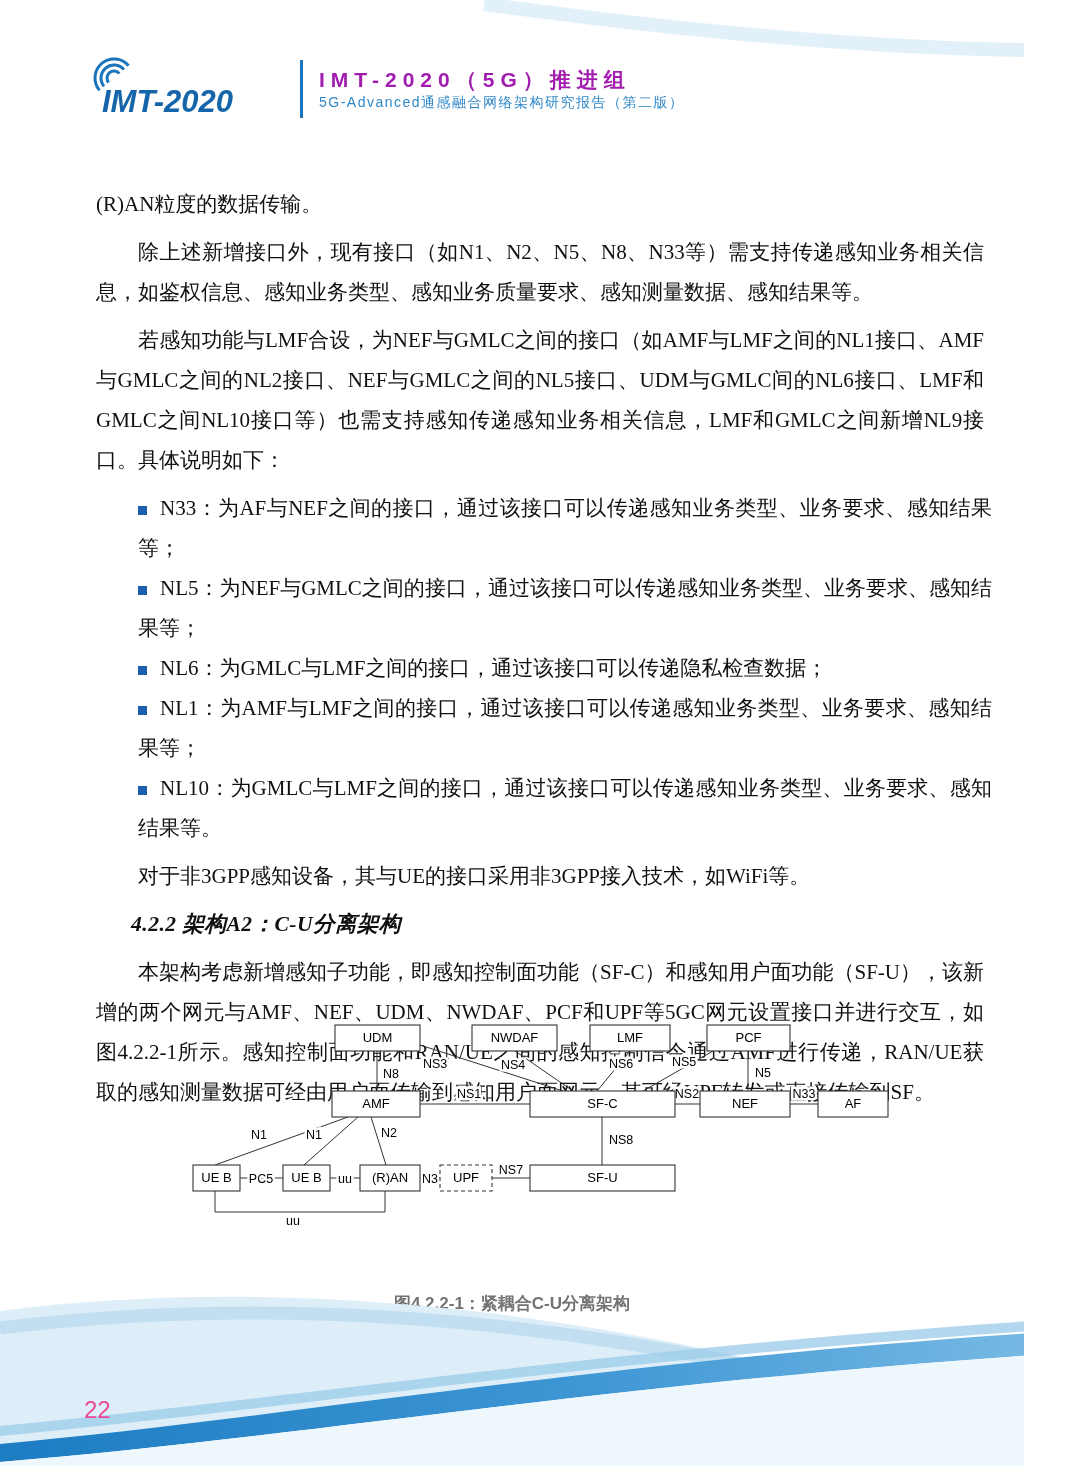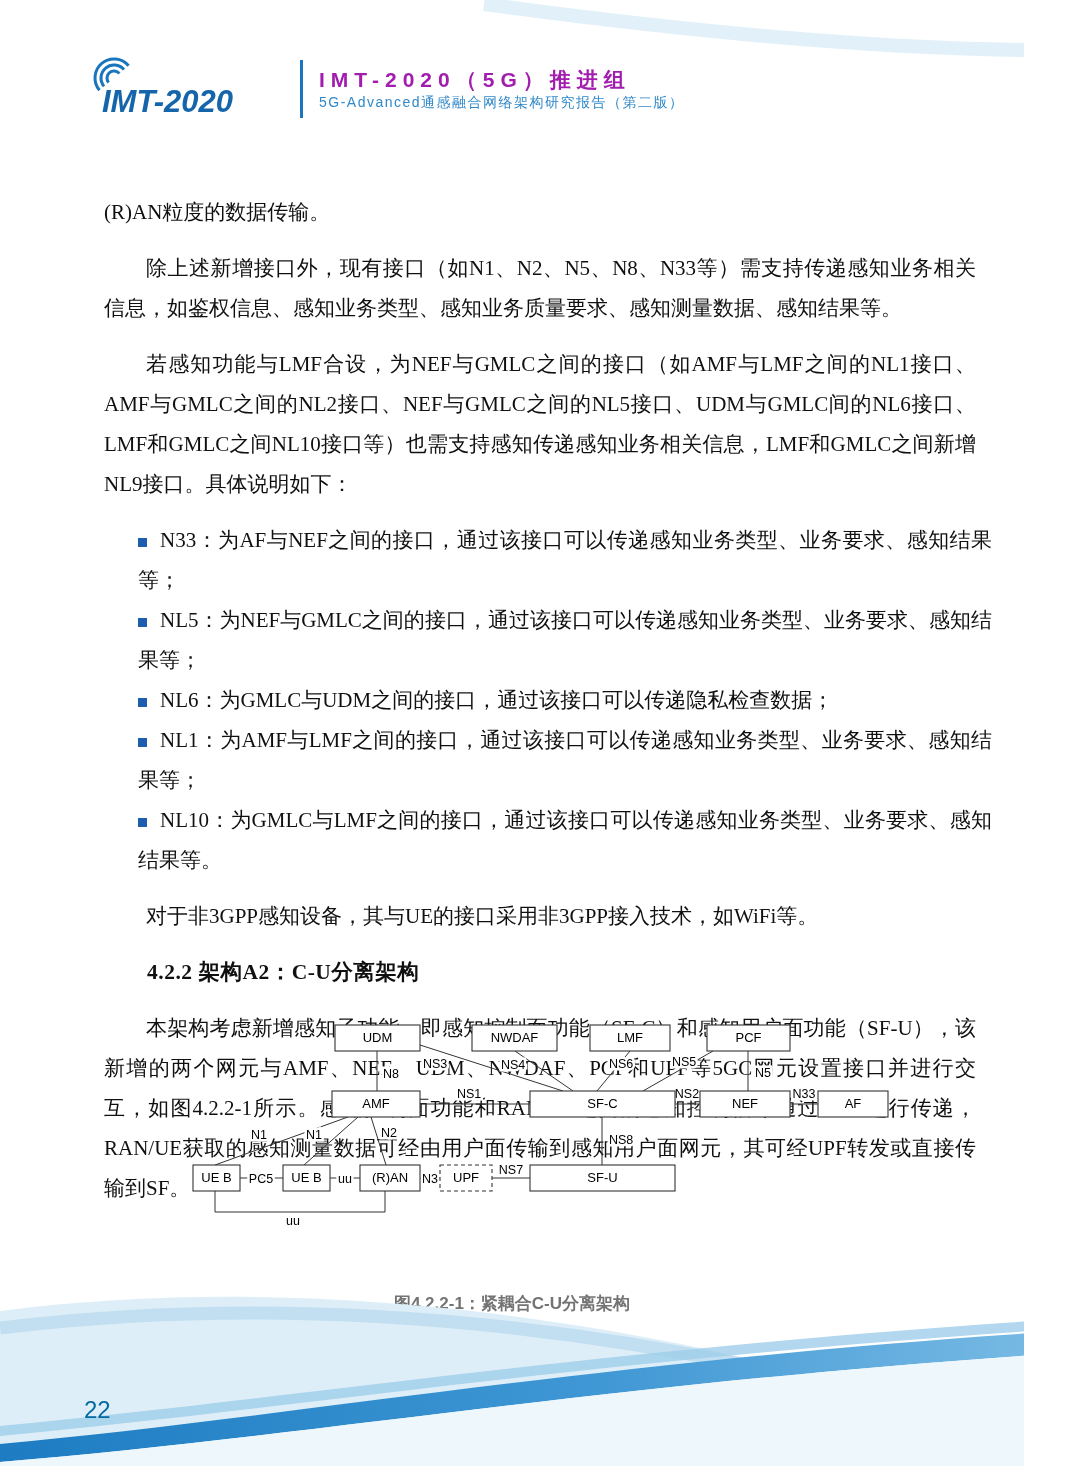--- a/index.html
+++ b/index.html
@@ -16,43 +16,43 @@
              font-weight:bold;font-size:31px;fill:#1565ab;}
   .header-divider{width:3px;height:58px;background:#1a75bc;margin:0 16px 0 2px;}
   .org-title{font-family:"Liberation Sans","DejaVu Sans",sans-serif;font-weight:bold;
              color:#a21caf;font-size:21px;letter-spacing:6px;}
   .org-subtitle{font-family:"Liberation Sans","DejaVu Sans",sans-serif;color:#2f88c9;
              font-size:14px;letter-spacing:1.5px;}
 
   
   .content{position:absolute;top:176px;left:88px;width:904px;font-size:21px;line-height:40px;
            color:#101010;text-align:justify;}
-  .para{margin:16px;text-indent:2em;}
+  .para{margin:8px;text-indent:2em;}
   .para.no-indent{text-indent:0;}
   .bullet{padding-left:50px;text-indent:0;}
   .bullet-marker{display:inline-block;width:9px;height:9px;background:#1d5fae;margin-right:13px;}
-  .section-heading{margin:16px;font-size:21.5px;font-weight:bold;text-indent:2em;line-height:40px;letter-spacing:.5px;}
+  .section-heading{margin:0;font-size:21.5px;font-weight:bold;text-indent:2em;line-height:40px;letter-spacing:.5px;font-style:italic;}
 
   
   .diagram{position:absolute;left:185px;top:1022px;}
   .diagram text{font-family:"Liberation Sans","DejaVu Sans",sans-serif;fill:#000;}
   .node-rect{fill:#fff;stroke:#333;stroke-width:1.1;}
   .node-rect.dashed{stroke-dasharray:4 3;}
   .node-label{font-size:13px;text-anchor:middle;}
   .edge{stroke:#333;stroke-width:1;fill:none;}
   .edge-label{font-size:12.5px;paint-order:stroke;stroke:#fff;stroke-width:5px;}
   .mid{text-anchor:middle;}
 
   .figure-caption{position:absolute;top:1292px;left:0;width:100%;text-align:center;
                   font-family:"Liberation Sans","DejaVu Sans",sans-serif;font-weight:bold;
                   font-size:17px;color:#737373;}
 
   .bottom-decor{position:absolute;left:0;bottom:0;pointer-events:none;}
   .page-number{position:absolute;left:84px;top:1396px;z-index:5;
-               font-family:"Liberation Sans","DejaVu Sans",sans-serif;font-size:24px;color:#0369a1;}
+               font-family:"Liberation Sans","DejaVu Sans",sans-serif;font-size:24px;color:#ec4899;}
 </style>
 </head>
 <body>
 
 <div class="page">
 
   <svg class="top-decor" width="1080" height="70" viewBox="0 0 1080 70">
     <path d="M540,4 C760,34 930,48 1080,50" stroke="#d7ebf7" stroke-width="14" fill="none" opacity="0.75"></path>
   </svg>
 
@@ -75,21 +75,21 @@
   </header>
 
   <main class="content">
     <p class="para no-indent">(R)AN粒度的数据传输。</p>
     <p class="para">除上述新增接口外，现有接口（如N1、N2、N5、N8、N33等）需支持传递感知业务相关信息，如鉴权信息、感知业务类型、感知业务质量要求、感知测量数据、感知结果等。</p>
     <p class="para">若感知功能与LMF合设，为NEF与GMLC之间的接口（如AMF与LMF之间的NL1接口、AMF与GMLC之间的NL2接口、NEF与GMLC之间的NL5接口、UDM与GMLC间的NL6接口、LMF和GMLC之间NL10接口等）也需支持感知传递感知业务相关信息，LMF和GMLC之间新增NL9接口。具体说明如下：</p>
 
     <div class="bullets">
       <div class="bullet"><span class="bullet-marker"></span><span class="bullet-text">N33：为AF与NEF之间的接口，通过该接口可以传递感知业务类型、业务要求、感知结果等；</span></div>
       <div class="bullet"><span class="bullet-marker"></span><span class="bullet-text">NL5：为NEF与GMLC之间的接口，通过该接口可以传递感知业务类型、业务要求、感知结果等；</span></div>
-      <div class="bullet"><span class="bullet-marker"></span><span class="bullet-text">NL6：为GMLC与UDM之间的接口，通过该接口可以传递隐私检查数据；</span></div>
+      <div class="bullet"><span class="bullet-marker"></span><span class="bullet-text">NL6：为GMLC与LMF之间的接口，通过该接口可以传递隐私检查数据；</span></div>
       <div class="bullet"><span class="bullet-marker"></span><span class="bullet-text">NL1：为AMF与LMF之间的接口，通过该接口可以传递感知业务类型、业务要求、感知结果等；</span></div>
       <div class="bullet"><span class="bullet-marker"></span><span class="bullet-text">NL10：为GMLC与LMF之间的接口，通过该接口可以传递感知业务类型、业务要求、感知结果等。</span></div>
     </div>
 
     <p class="para">对于非3GPP感知设备，其与UE的接口采用非3GPP接入技术，如WiFi等。</p>
     <h3 class="section-heading">4.2.2  架构A2：C-U分离架构</h3>
     <p class="para">本架构考虑新增感知子功能，即感知控制面功能（SF-C）和感知用户面功能（SF-U），该新增的两个网元与AMF、NEF、UDM、NWDAF、PCF和UPF等5GC网元设置接口并进行交互，如图4.2.2-1所示。感知控制面功能和RAN/UE之间的感知控制信令通过AMF进行传递，RAN/UE获取的感知测量数据可经由用户面传输到感知用户面网元，其可经UPF转发或直接传输到SF。</p>
   </main>
 
   <svg class="diagram" width="710" height="212" viewBox="0 0 710 212">

